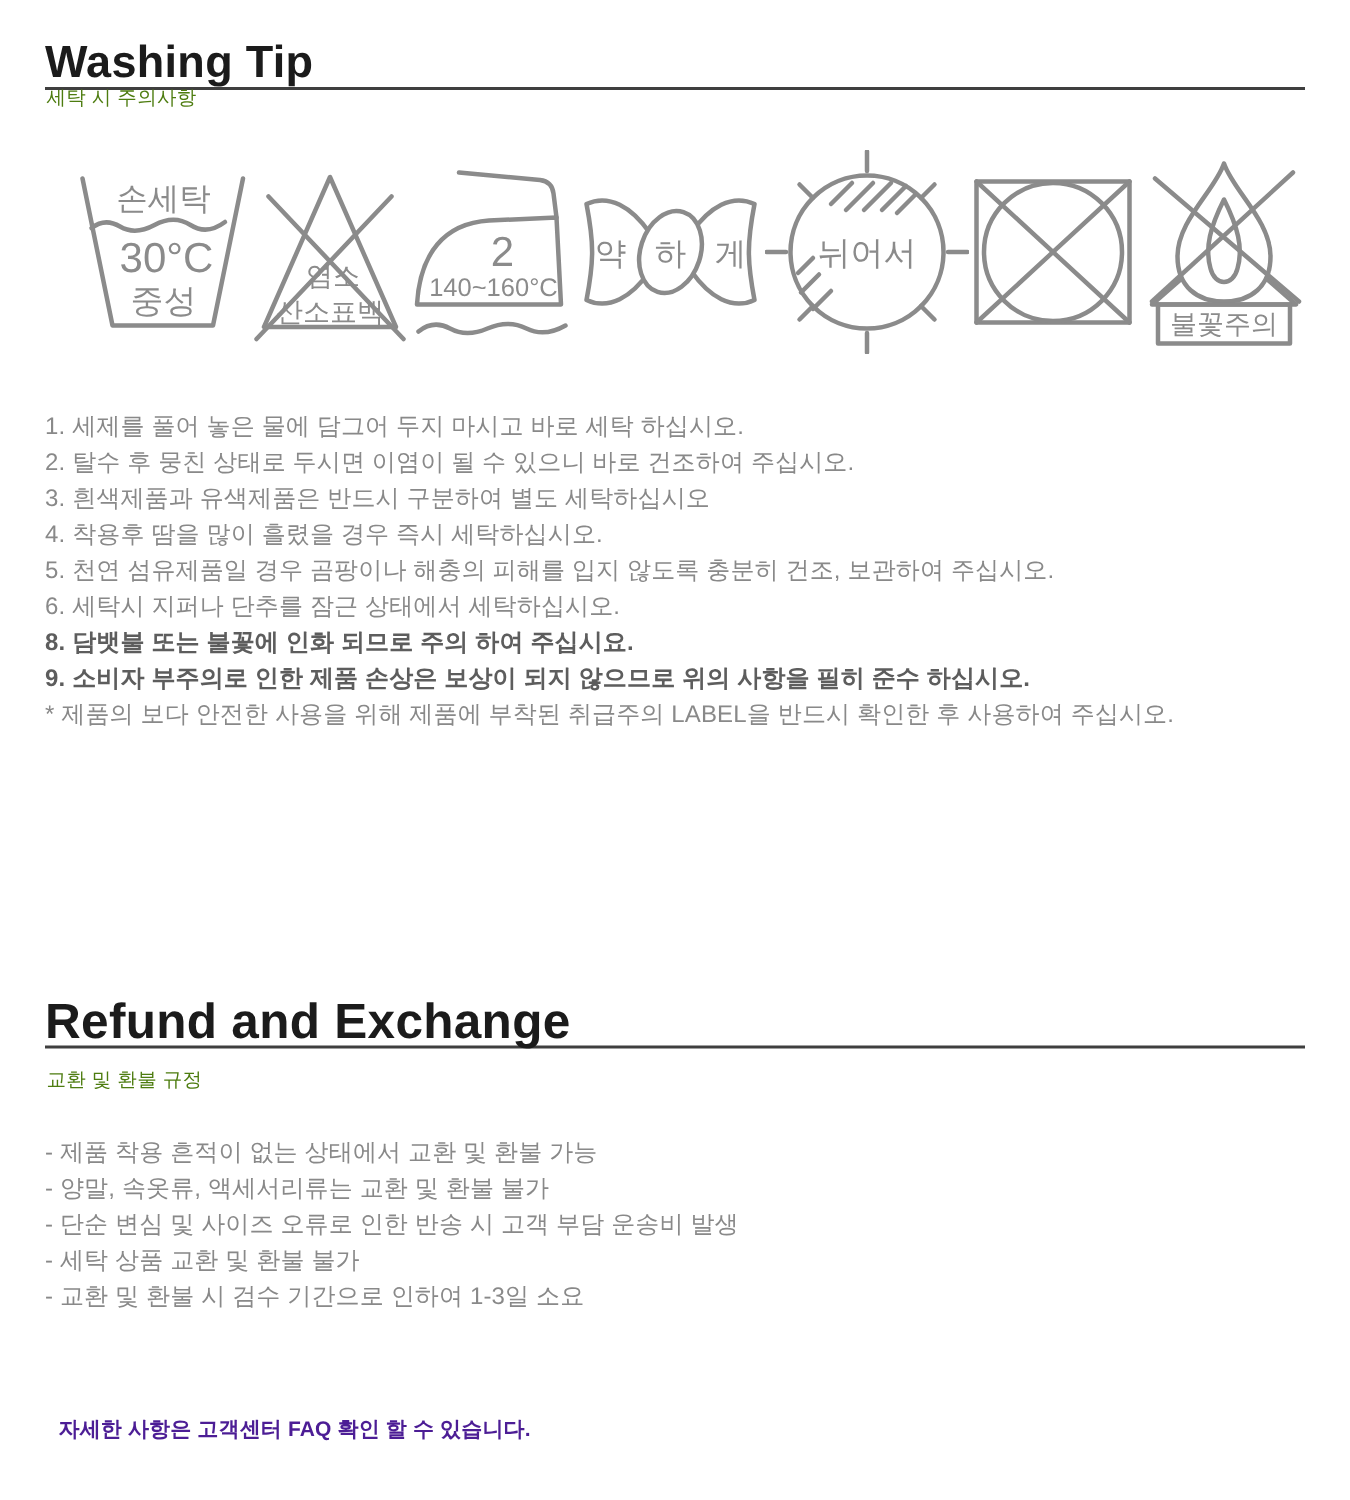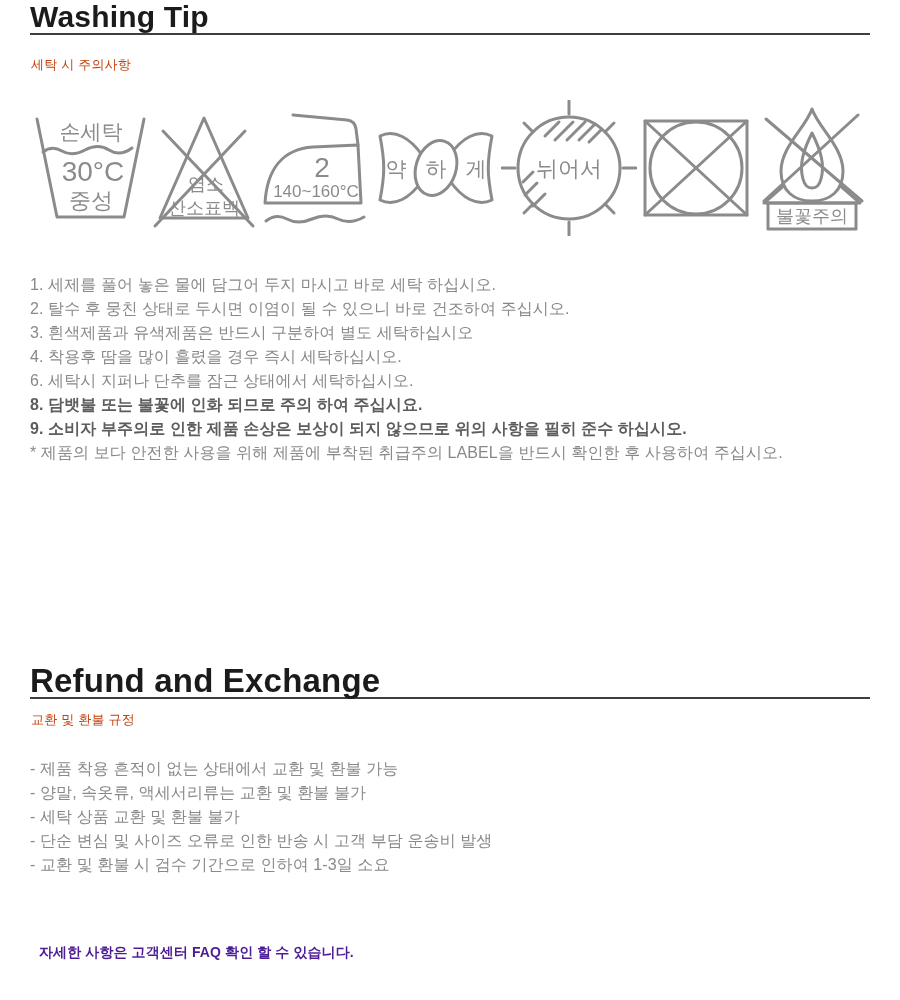--- a/index.html
+++ b/index.html
@@ -15,33 +15,33 @@
     overflow:hidden;
   }
   .section-head {
     position:absolute; left:30px; right:30px;
     border-bottom:2px solid #3f3f3f;
   }
   .section-head h1 {
     font-weight:700; color:#1b1b1b;
     letter-spacing:0.2px;
   }
-  #washing-head { top:0; }
+  #washing-head { top:25px; }
   #washing-head h1 { font-size:30px; line-height:33px; }
   #refund-head { top:665px; }
   #refund-head h1 { font-size:33px; line-height:32px; }
   .subtitle {
     position:absolute; left:31px;
-    font-size:13px; color:#c2410c; letter-spacing:0.2px;
+    font-size:13px; color:#4d7c0f; letter-spacing:0.2px;
   }
   #washing-subtitle { top:56px; }
   #refund-subtitle { top:711px; }
 
   .icon-row {
-    position:absolute; top:100px; left:30px; right:30px; height:136px;
+    position:absolute; top:100px; left:48px; right:30px; height:136px;
     display:flex; justify-content:space-between; align-items:center;
   }
   .icon svg { display:block; }
   .icon path, .icon line, .icon circle, .icon rect, .icon ellipse, .icon polyline {
     fill:none; stroke:#8b8b8b; stroke-width:3;
     stroke-linecap:round; stroke-linejoin:round;
   }
   .icon text {
     fill:#8b8b8b; stroke:none;
     font-family:"Liberation Sans","DejaVu Sans",sans-serif;
@@ -160,34 +160,35 @@
       </svg>
     </span>
 
   </div>
 
   <ul class="text-list" id="washing-list">
     <li>1. 세제를 풀어 놓은 물에 담그어 두지 마시고 바로 세탁 하십시오.</li>
     <li>2. 탈수 후 뭉친 상태로 두시면 이염이 될 수 있으니 바로 건조하여 주십시오.</li>
     <li>3. 흰색제품과 유색제품은 반드시 구분하여 별도 세탁하십시오</li>
     <li>4. 착용후 땀을 많이 흘렸을 경우 즉시 세탁하십시오.</li>
+    <li>5. 천연 섬유제품일 경우 곰팡이나 해충의 피해를 입지 않도록 충분히 건조, 보관하여 주십시오.</li>
     <li>6. 세탁시 지퍼나 단추를 잠근 상태에서 세탁하십시오.</li>
     <li class="bold">8. 담뱃불 또는 불꽃에 인화 되므로 주의 하여 주십시요.</li>
     <li class="bold">9. 소비자 부주의로 인한 제품 손상은 보상이 되지 않으므로 위의 사항을 필히 준수 하십시오.</li>
     <li>* 제품의 보다 안전한 사용을 위해 제품에 부착된 취급주의 LABEL을 반드시 확인한 후 사용하여 주십시오.</li>
   </ul>
 
   <div class="section-head" id="refund-head">
     <h1>Refund and Exchange</h1>
   </div>
   <div class="subtitle" id="refund-subtitle">교환 및 환불 규정</div>
 
   <ul class="text-list" id="refund-list">
     <li>- 제품 착용 흔적이 없는 상태에서 교환 및 환불 가능</li>
     <li>- 양말, 속옷류, 액세서리류는 교환 및 환불 불가</li>
+    <li>- 단순 변심 및 사이즈 오류로 인한 반송 시 고객 부담 운송비 발생</li>
     <li>- 세탁 상품 교환 및 환불 불가</li>
-    <li>- 단순 변심 및 사이즈 오류로 인한 반송 시 고객 부담 운송비 발생</li>
     <li>- 교환 및 환불 시 검수 기간으로 인하여 1-3일 소요</li>
   </ul>
 
   <div class="footnote">자세한 사항은 고객센터 FAQ 확인 할 수 있습니다.</div>
 
 </div>
 
 </body></html>

